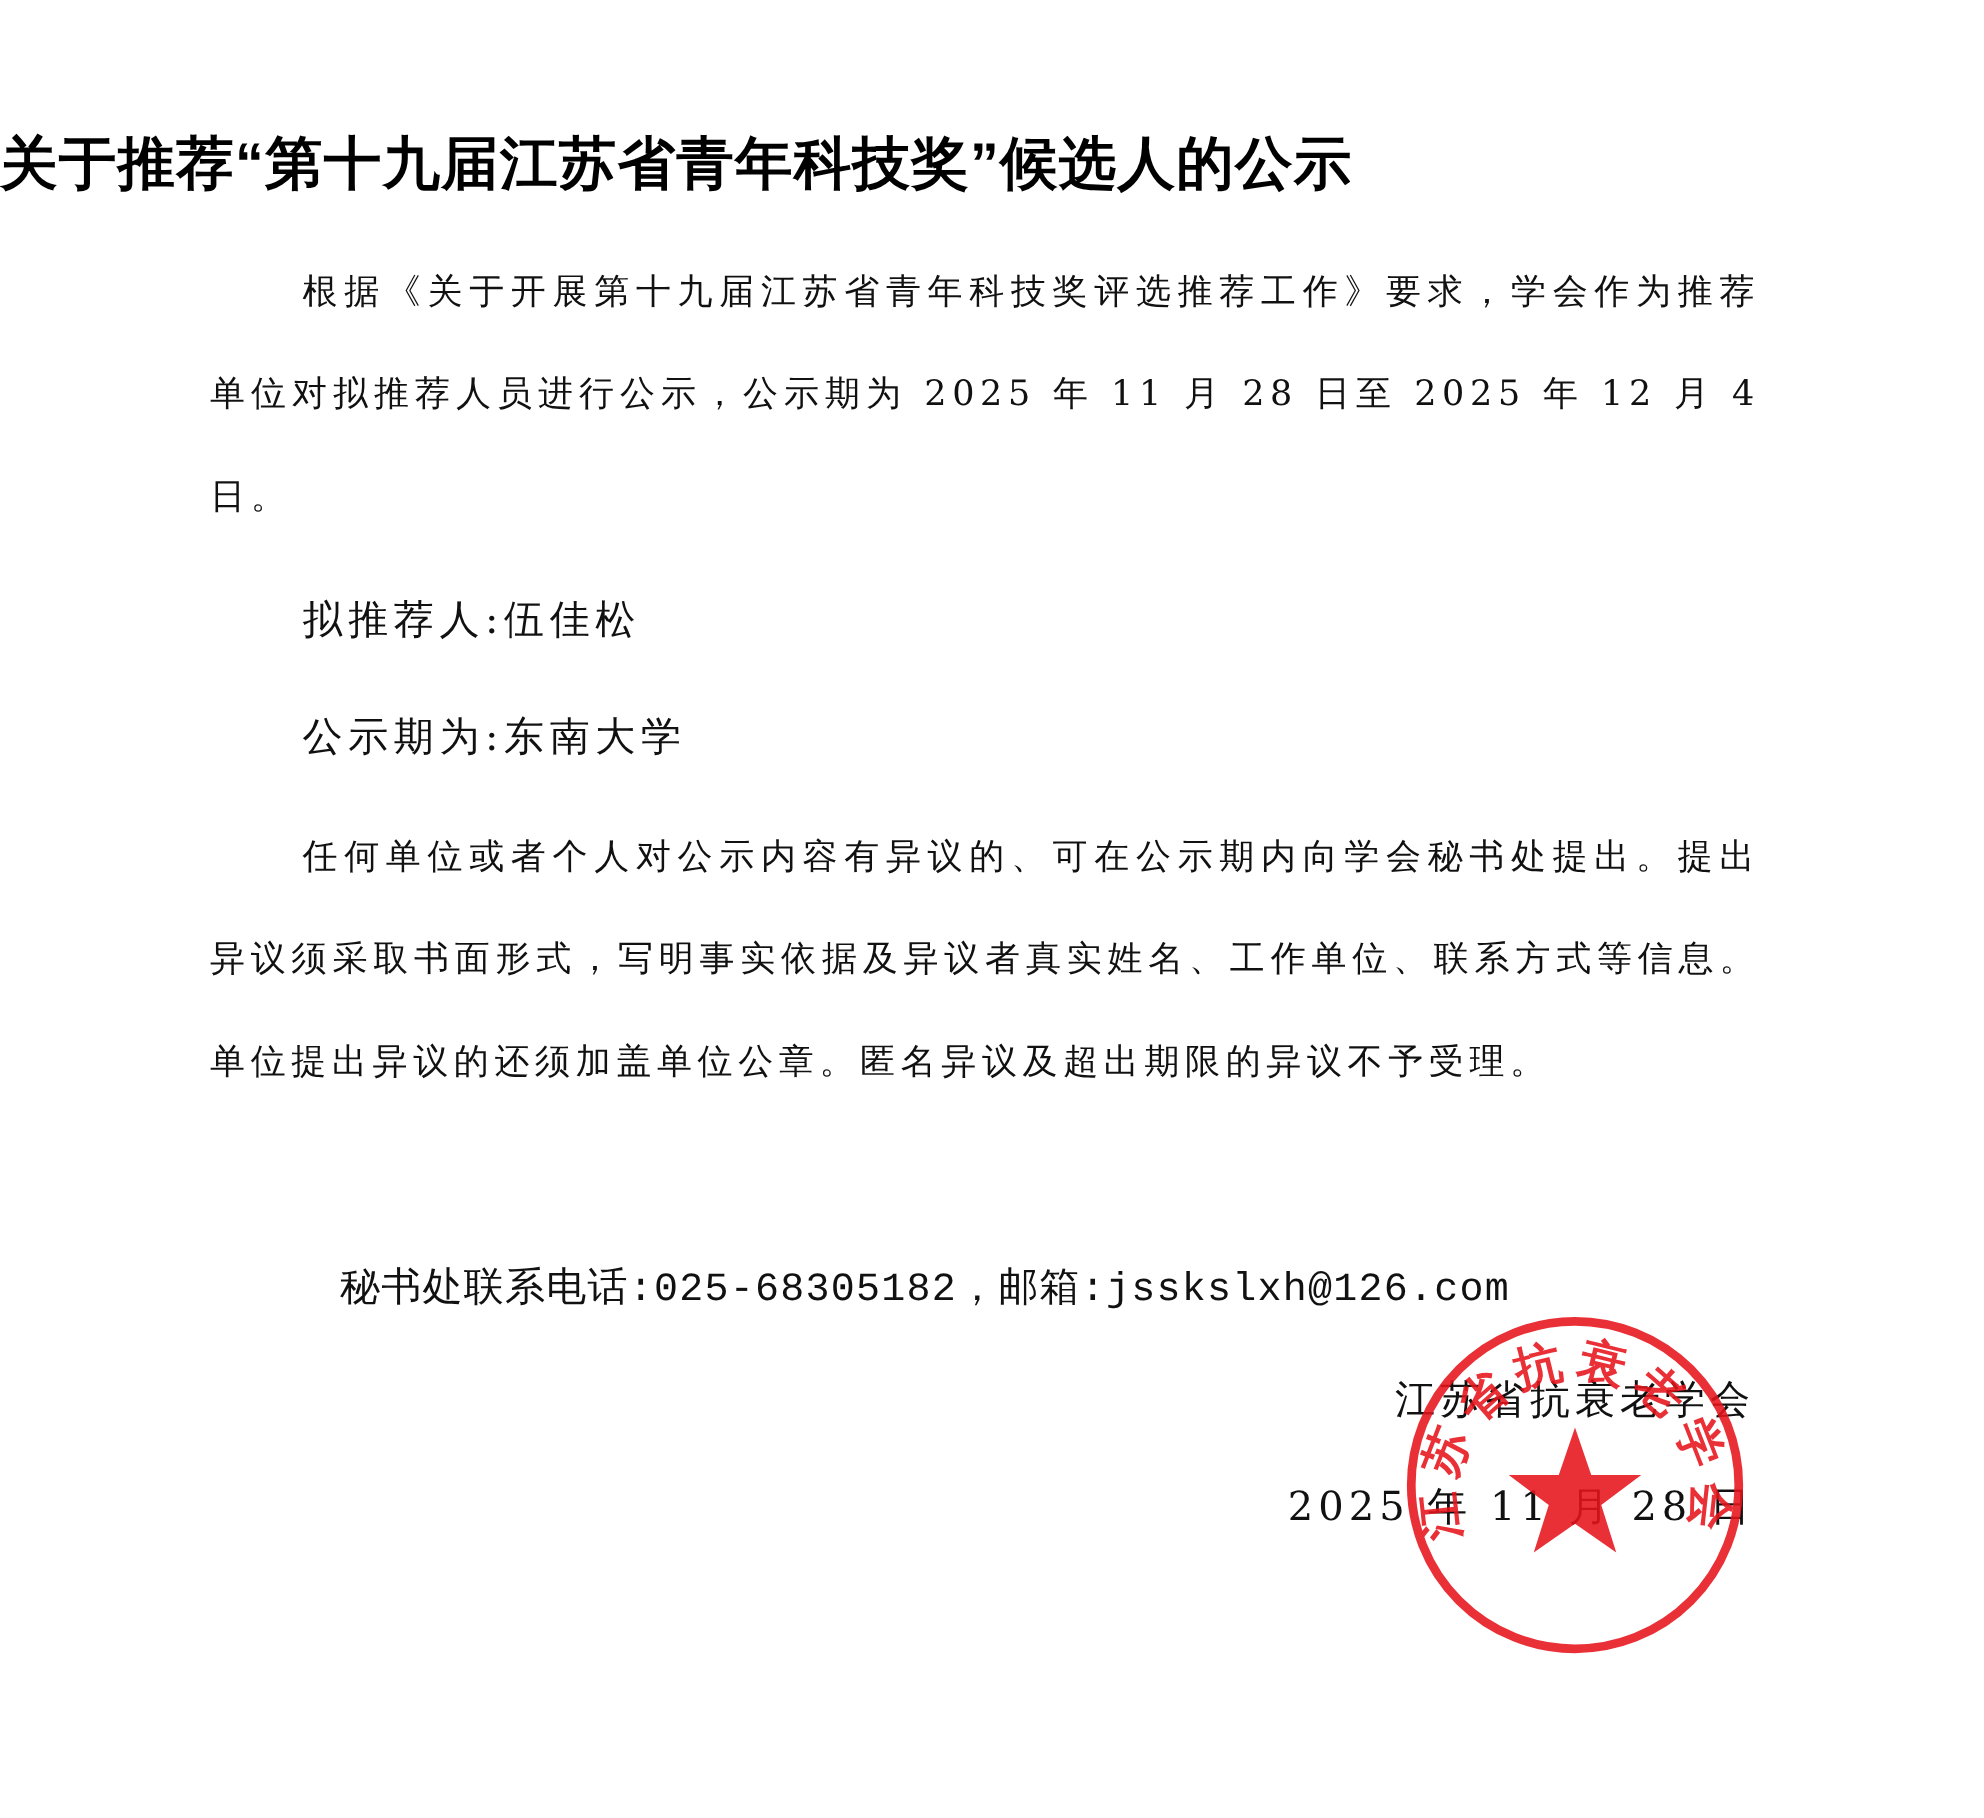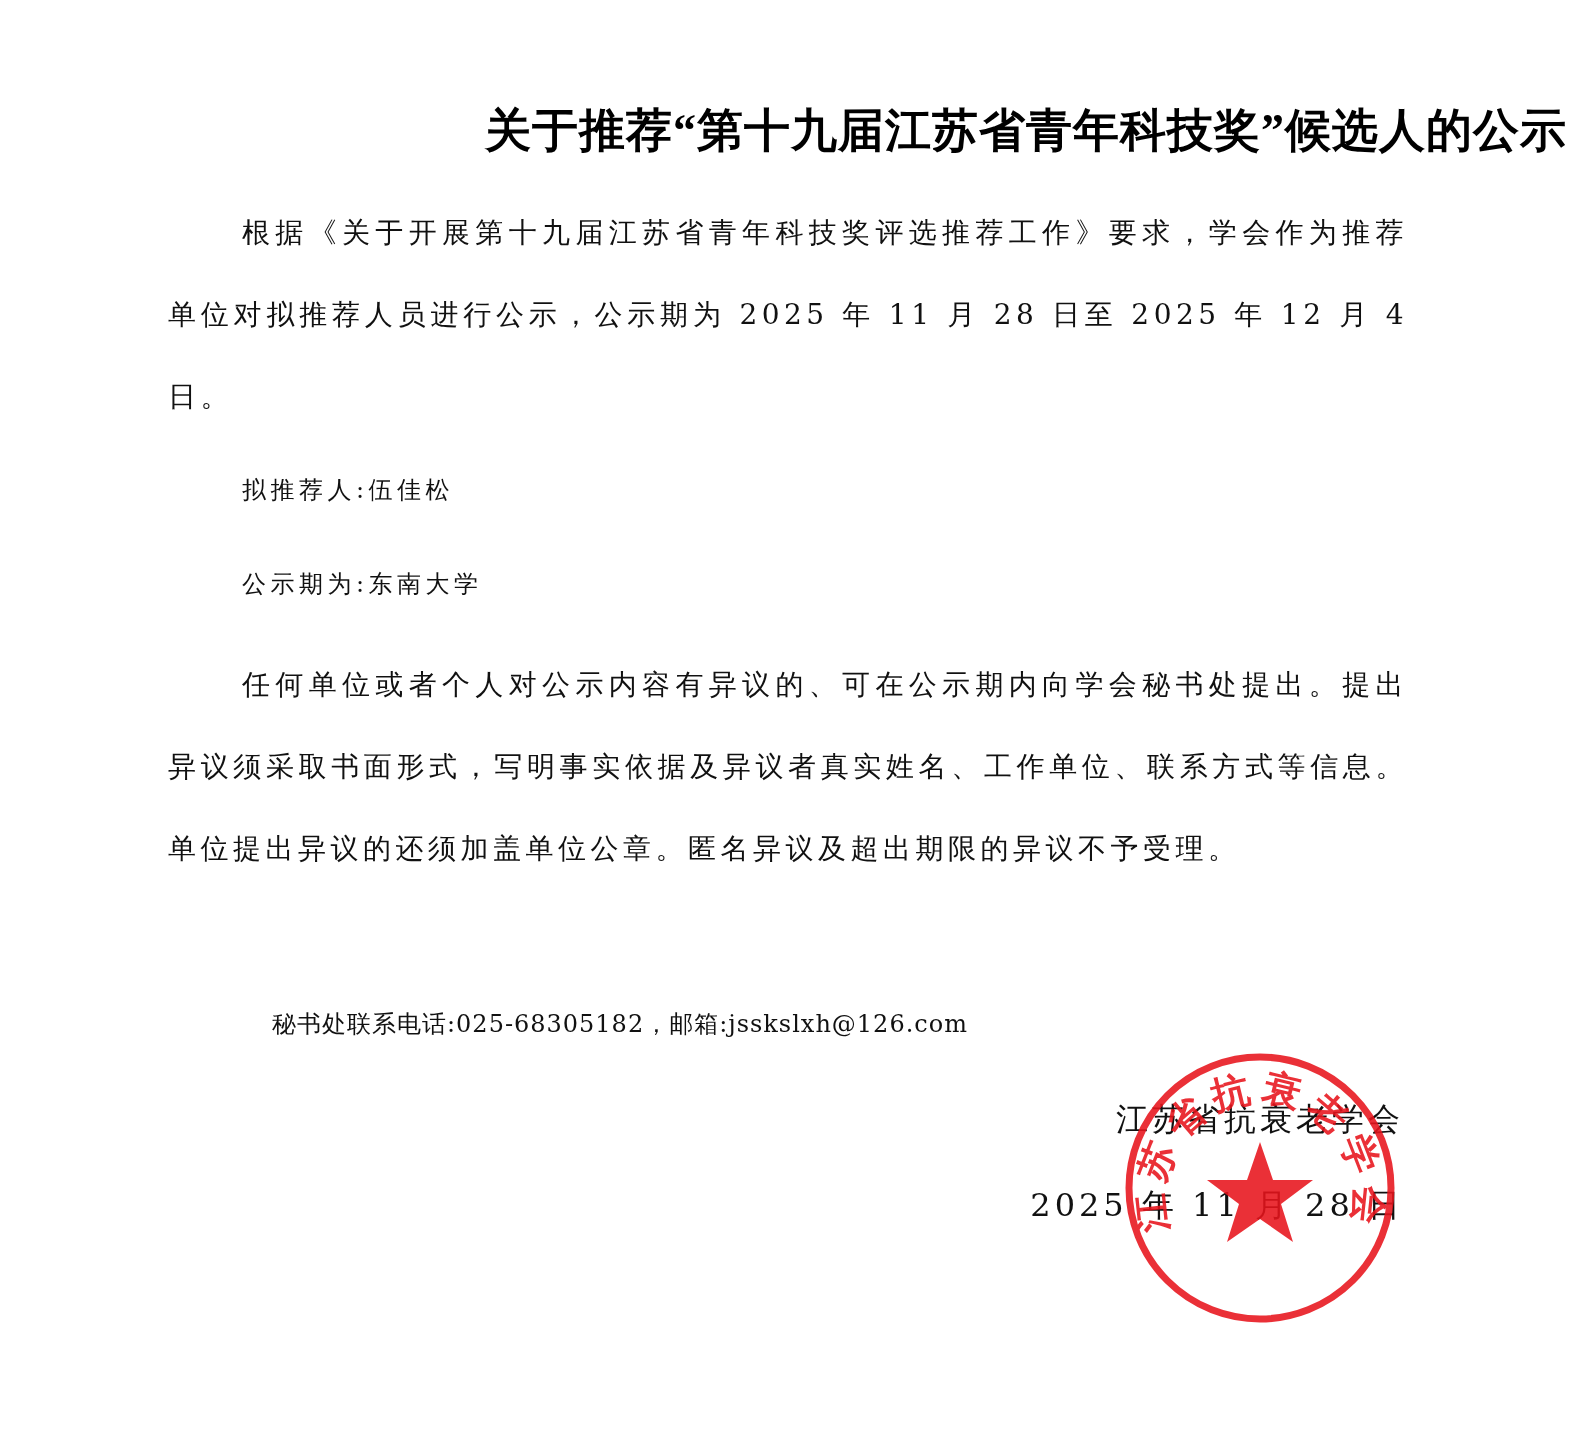--- a/index.html
+++ b/index.html
@@ -1,42 +1,42 @@
 <!DOCTYPE html>
 <html><head>
 <meta charset="utf-8">
 <style>
   html, body { margin:0; padding:0; background:#ffffff; }
   body { width:1587px; height:1454px; position:relative; overflow:hidden;
          font-family:"DejaVu Serif","Liberation Serif",serif; color:#111; }
-  .title { position:absolute; left:0; top:100px; width:1567px; text-align:right;
-           font-family:Liberation Serif, serif; font-weight:bold;
+  .title { position:absolute; left:0; top:100px; width:1567px; text-align:left;
+           font-family:Liberation Sans, sans-serif; font-weight:bold;
            font-size:46px; letter-spacing:1px; color:#000; }
   .para { position:absolute; left:168px; width:1240px; font-size:28px;
           letter-spacing:4.5px; line-height:82px; text-align:justify; }
   .indent { text-indent:74px; }
-  .line { position:absolute; font-size:24px; letter-spacing:4.5px; }
+  .line { position:absolute; font-size:32px; letter-spacing:4.5px; }
   .right { position:absolute; right:183px; font-size:32px; letter-spacing:4px; text-align:right; }
   .seal { position:absolute; left:1122px; top:1050px; width:276px; height:276px; opacity:0.88; }
 </style>
 </head>
 <body>
 
 <div>
   <div class="title">关于推荐“第十九届江苏省青年科技奖”候选人的公示</div>
 
   <div class="para indent" style="top:192px;">根据《关于开展第十九届江苏省青年科技奖评选推荐工作》要求，学会作为推荐单位对拟推荐人员进行公示，公示期为 2025 年 11 月 28 日至 2025 年 12 月 4 日。</div>
 
   <div class="line" style="left:242px; top:474px;">拟推荐人:伍佳松</div>
 
   <div class="line" style="left:242px; top:568px;">公示期为:东南大学</div>
 
   <div class="para indent" style="top:644px;">任何单位或者个人对公示内容有异议的、可在公示期内向学会秘书处提出。提出异议须采取书面形式，写明事实依据及异议者真实姓名、工作单位、联系方式等信息。单位提出异议的还须加盖单位公章。匿名异议及超出期限的异议不予受理。</div>
 
-  <div class="line" style="left:272px; top:1008px; letter-spacing:1px;">秘书处联系电话:025-68305182，邮箱:jsskslxh@126.com</div>
+  <div class="line" style="left:272px; top:1008px; letter-spacing:1px;font-family:Liberation Mono, monospace;">秘书处联系电话:025-68305182，邮箱:jsskslxh@126.com</div>
 
   <div class="right" style="top:1098px;">江苏省抗衰老学会</div>
 
   <div class="right" style="top:1184px;text-align:center;">2025 年 11 月 28 日</div>
 
   <svg class="seal" viewBox="0 0 276 276">
     <defs>
       <path id="sealArc" d="M 52 190 A 96 96 0 1 1 224 190"></path>
     </defs>
     <circle cx="138" cy="138" r="131" fill="none" stroke="#e8141c" stroke-width="7"></circle>

